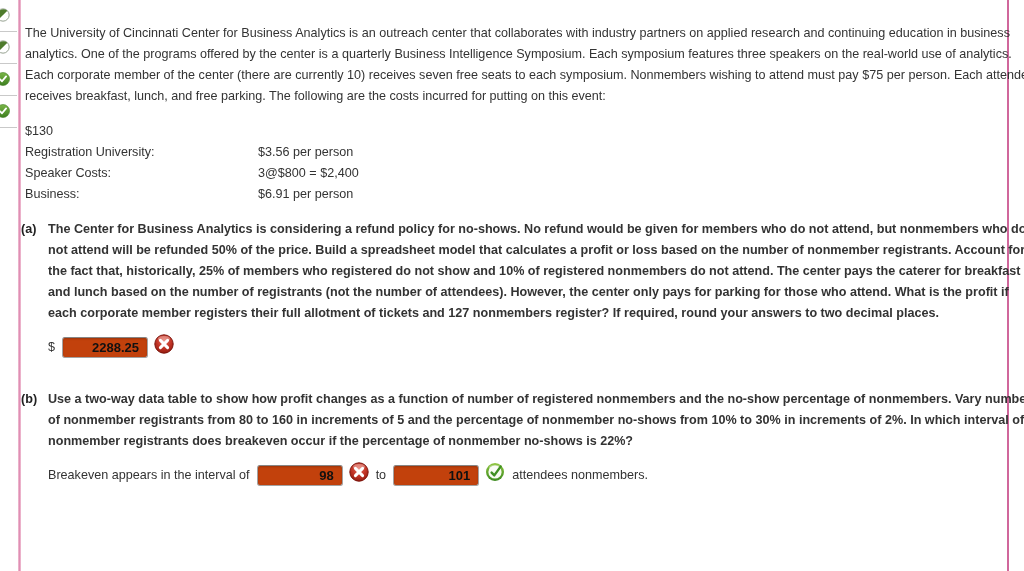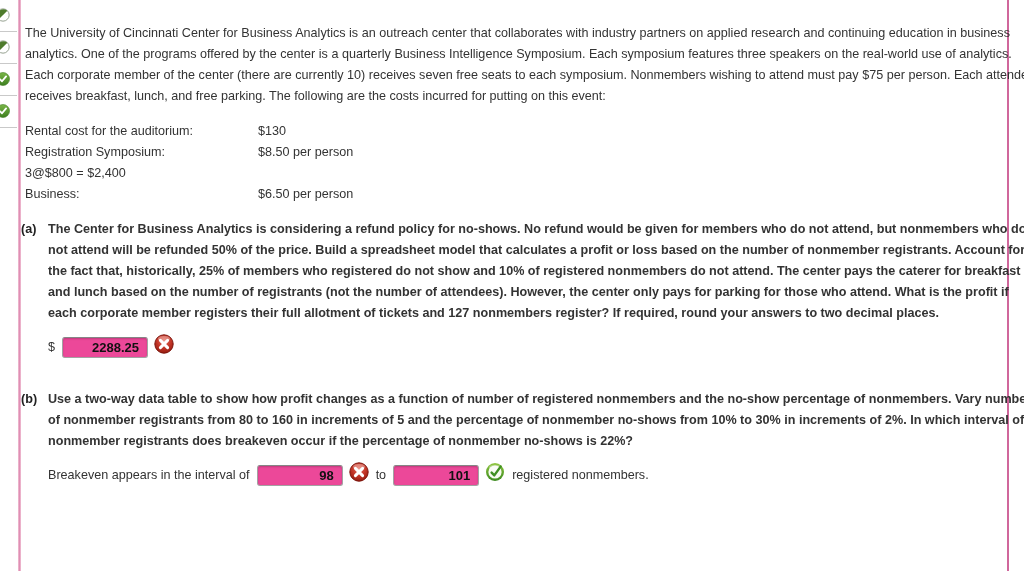--- a/index.html
+++ b/index.html
@@ -28,21 +28,21 @@
   .cost-row { display: flex; }
   .cost-label { width: 233px; flex: 0 0 233px; }
   .part { display: flex; margin-top: 14px; }
   .part.part-b { margin-top: 31px; }
   .part-label { width: 27px; flex: 0 0 27px; font-weight: 700; color: #222; }
   .part-text { flex: 1; font-weight: bold; }
 
   .answer-row { display: flex; align-items: center; margin: 13px 0 0 27px; }
   .answer-row .gap { width: 7px; flex: 0 0 7px; }
   .answer-input {
-    width: 86px; height: 21px; background: #ec4899; color: #111;
+    width: 86px; height: 21px; background: #c2410c; color: #111;
     border: 1px solid #a3a3a3; border-top-color: #868686; border-radius: 3px;
     box-shadow: inset 0 1px 2px rgba(0,0,0,.20);
     text-align: right; padding: 0 8px; font-weight: 700; font-size: 13px;
     font-family: "Liberation Sans", sans-serif; outline: none;
   }
   .mark { width: 20px; height: 20px; flex: 0 0 20px; transform: translateY(-4px); margin-left: 6px; }
   .mark svg { display: block; }
   .hidden-defs { position: absolute; width: 0; height: 0; overflow: hidden; }
 </style>
 </head>
@@ -112,33 +112,33 @@
 
   <div class="vline left"></div>
   <div class="vline right"></div>
 
   <div class="content">
 
     <p class="intro">The University of Cincinnati Center for Business Analytics is an outreach center that collaborates with industry partners on applied research and continuing education in business analytics. One of the programs offered by the center is a quarterly Business Intelligence Symposium. Each symposium features three speakers on the real-world use of analytics. Each corporate member of the center (there are currently 10) receives seven free seats to each symposium. Nonmembers wishing to attend must pay $75 per person. Each attendee receives breakfast, lunch, and free parking. The following are the costs incurred for putting on this event:</p>
 
     <div class="costs">
       <div class="cost-row">
-        <span class="cost-label">Rental cost for the auditorium:</span>
         <span class="cost-value">$130</span>
       </div>
       <div class="cost-row">
-        <span class="cost-label">Registration Symposium:</span>
-        <span class="cost-value">$8.50 per person</span>
+        <span class="cost-label">Registration University:</span>
+        <span class="cost-value">$3.56 per person</span>
       </div>
       <div class="cost-row">
+        <span class="cost-label">Speaker Costs:</span>
         <span class="cost-value">3@$800 = $2,400</span>
       </div>
       <div class="cost-row">
         <span class="cost-label">Business:</span>
-        <span class="cost-value">$6.50 per person</span>
+        <span class="cost-value">$6.91 per person</span>
       </div>
     </div>
 
     <div class="part part-a">
       <span class="part-label">(a)</span>
       <div class="part-text">The Center for Business Analytics is considering a refund policy for no-shows. No refund would be given for members who do not attend, but nonmembers who do not attend will be refunded 50% of the price. Build a spreadsheet model that calculates a profit or loss based on the number of nonmember registrants. Account for the fact that, historically, 25% of members who registered do not show and 10% of registered nonmembers do not attend. The center pays the caterer for breakfast and lunch based on the number of registrants (not the number of attendees). However, the center only pays for parking for those who attend. What is the profit if each corporate member registers their full allotment of tickets and 127 nonmembers register? If required, round your answers to two decimal places.</div>
     </div>
 
     <div class="answer-row">
       <span>$</span>
@@ -168,17 +168,17 @@
       <span class="gap"></span>
       <span>to</span>
       <span class="gap"></span>
       <input class="answer-input" type="text" value="101" style="">
       <span class="mark">
         <svg width="22" height="20">
             <use href="#icon-check-circle"></use>
           </svg>
       </span>
       <span class="gap"></span>
-      <span>registered nonmembers.</span>
+      <span>attendees nonmembers.</span>
     </div>
 
   </div>
 </div>
 
 </body></html>

